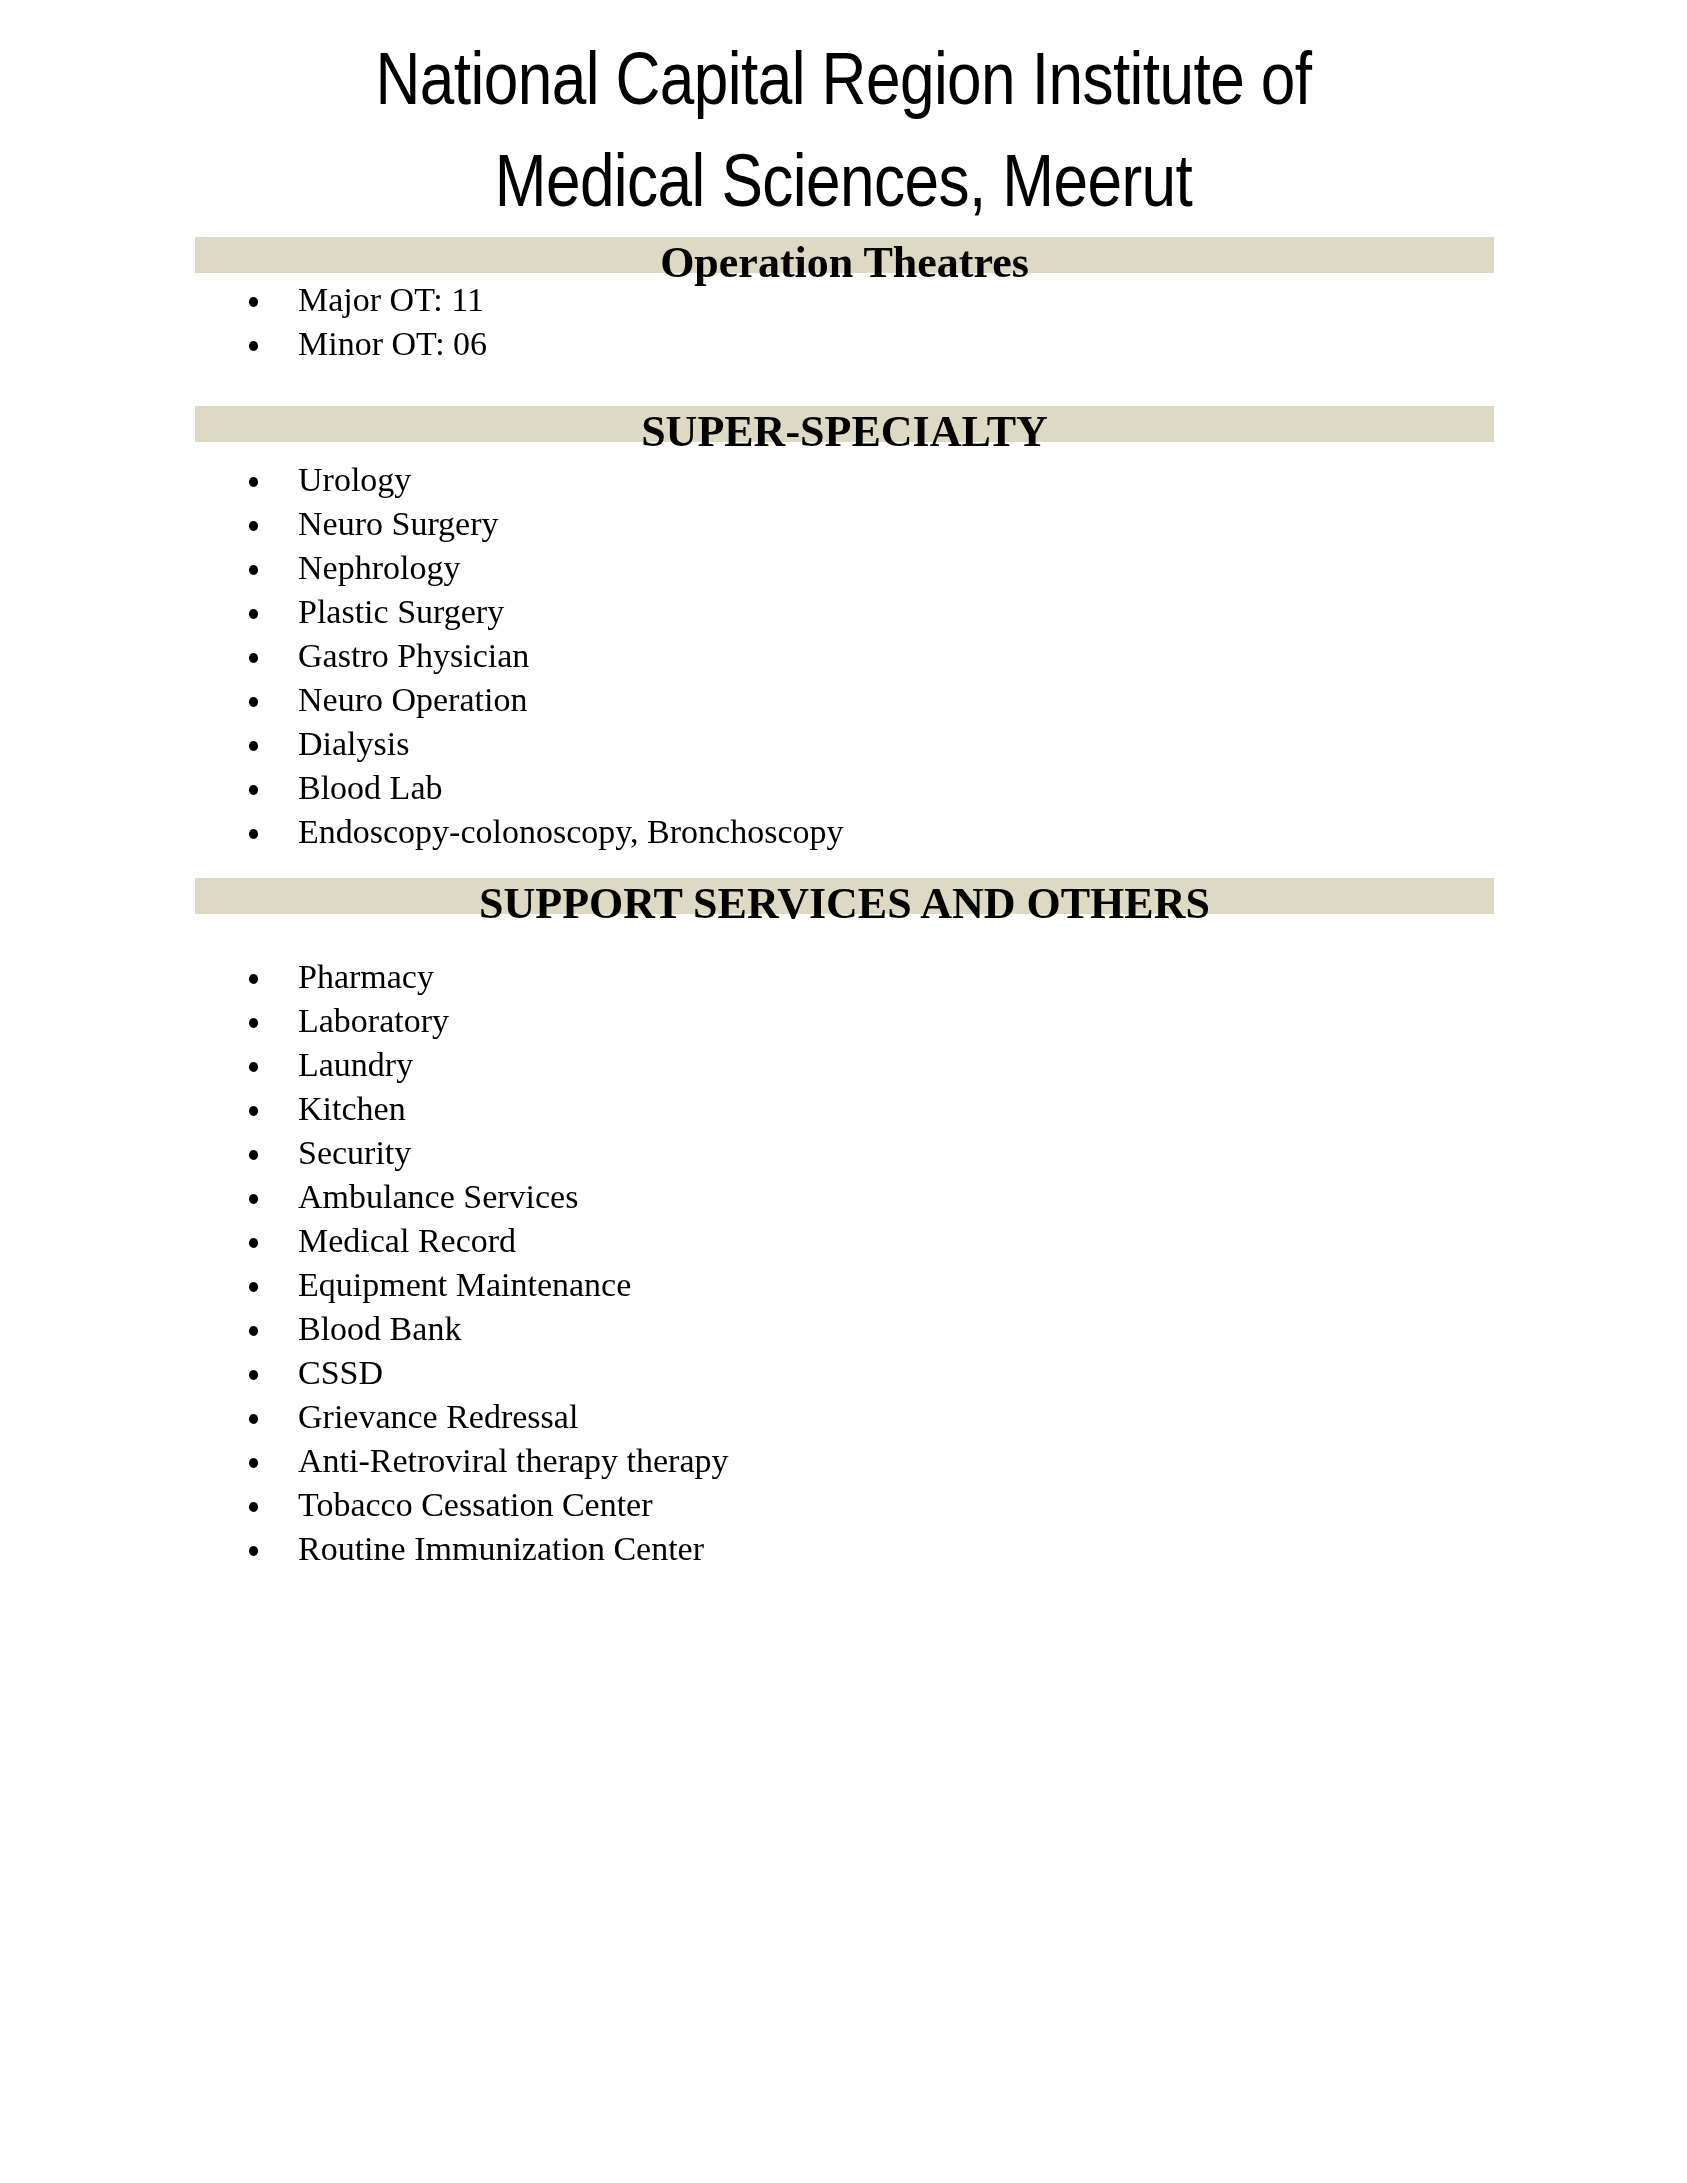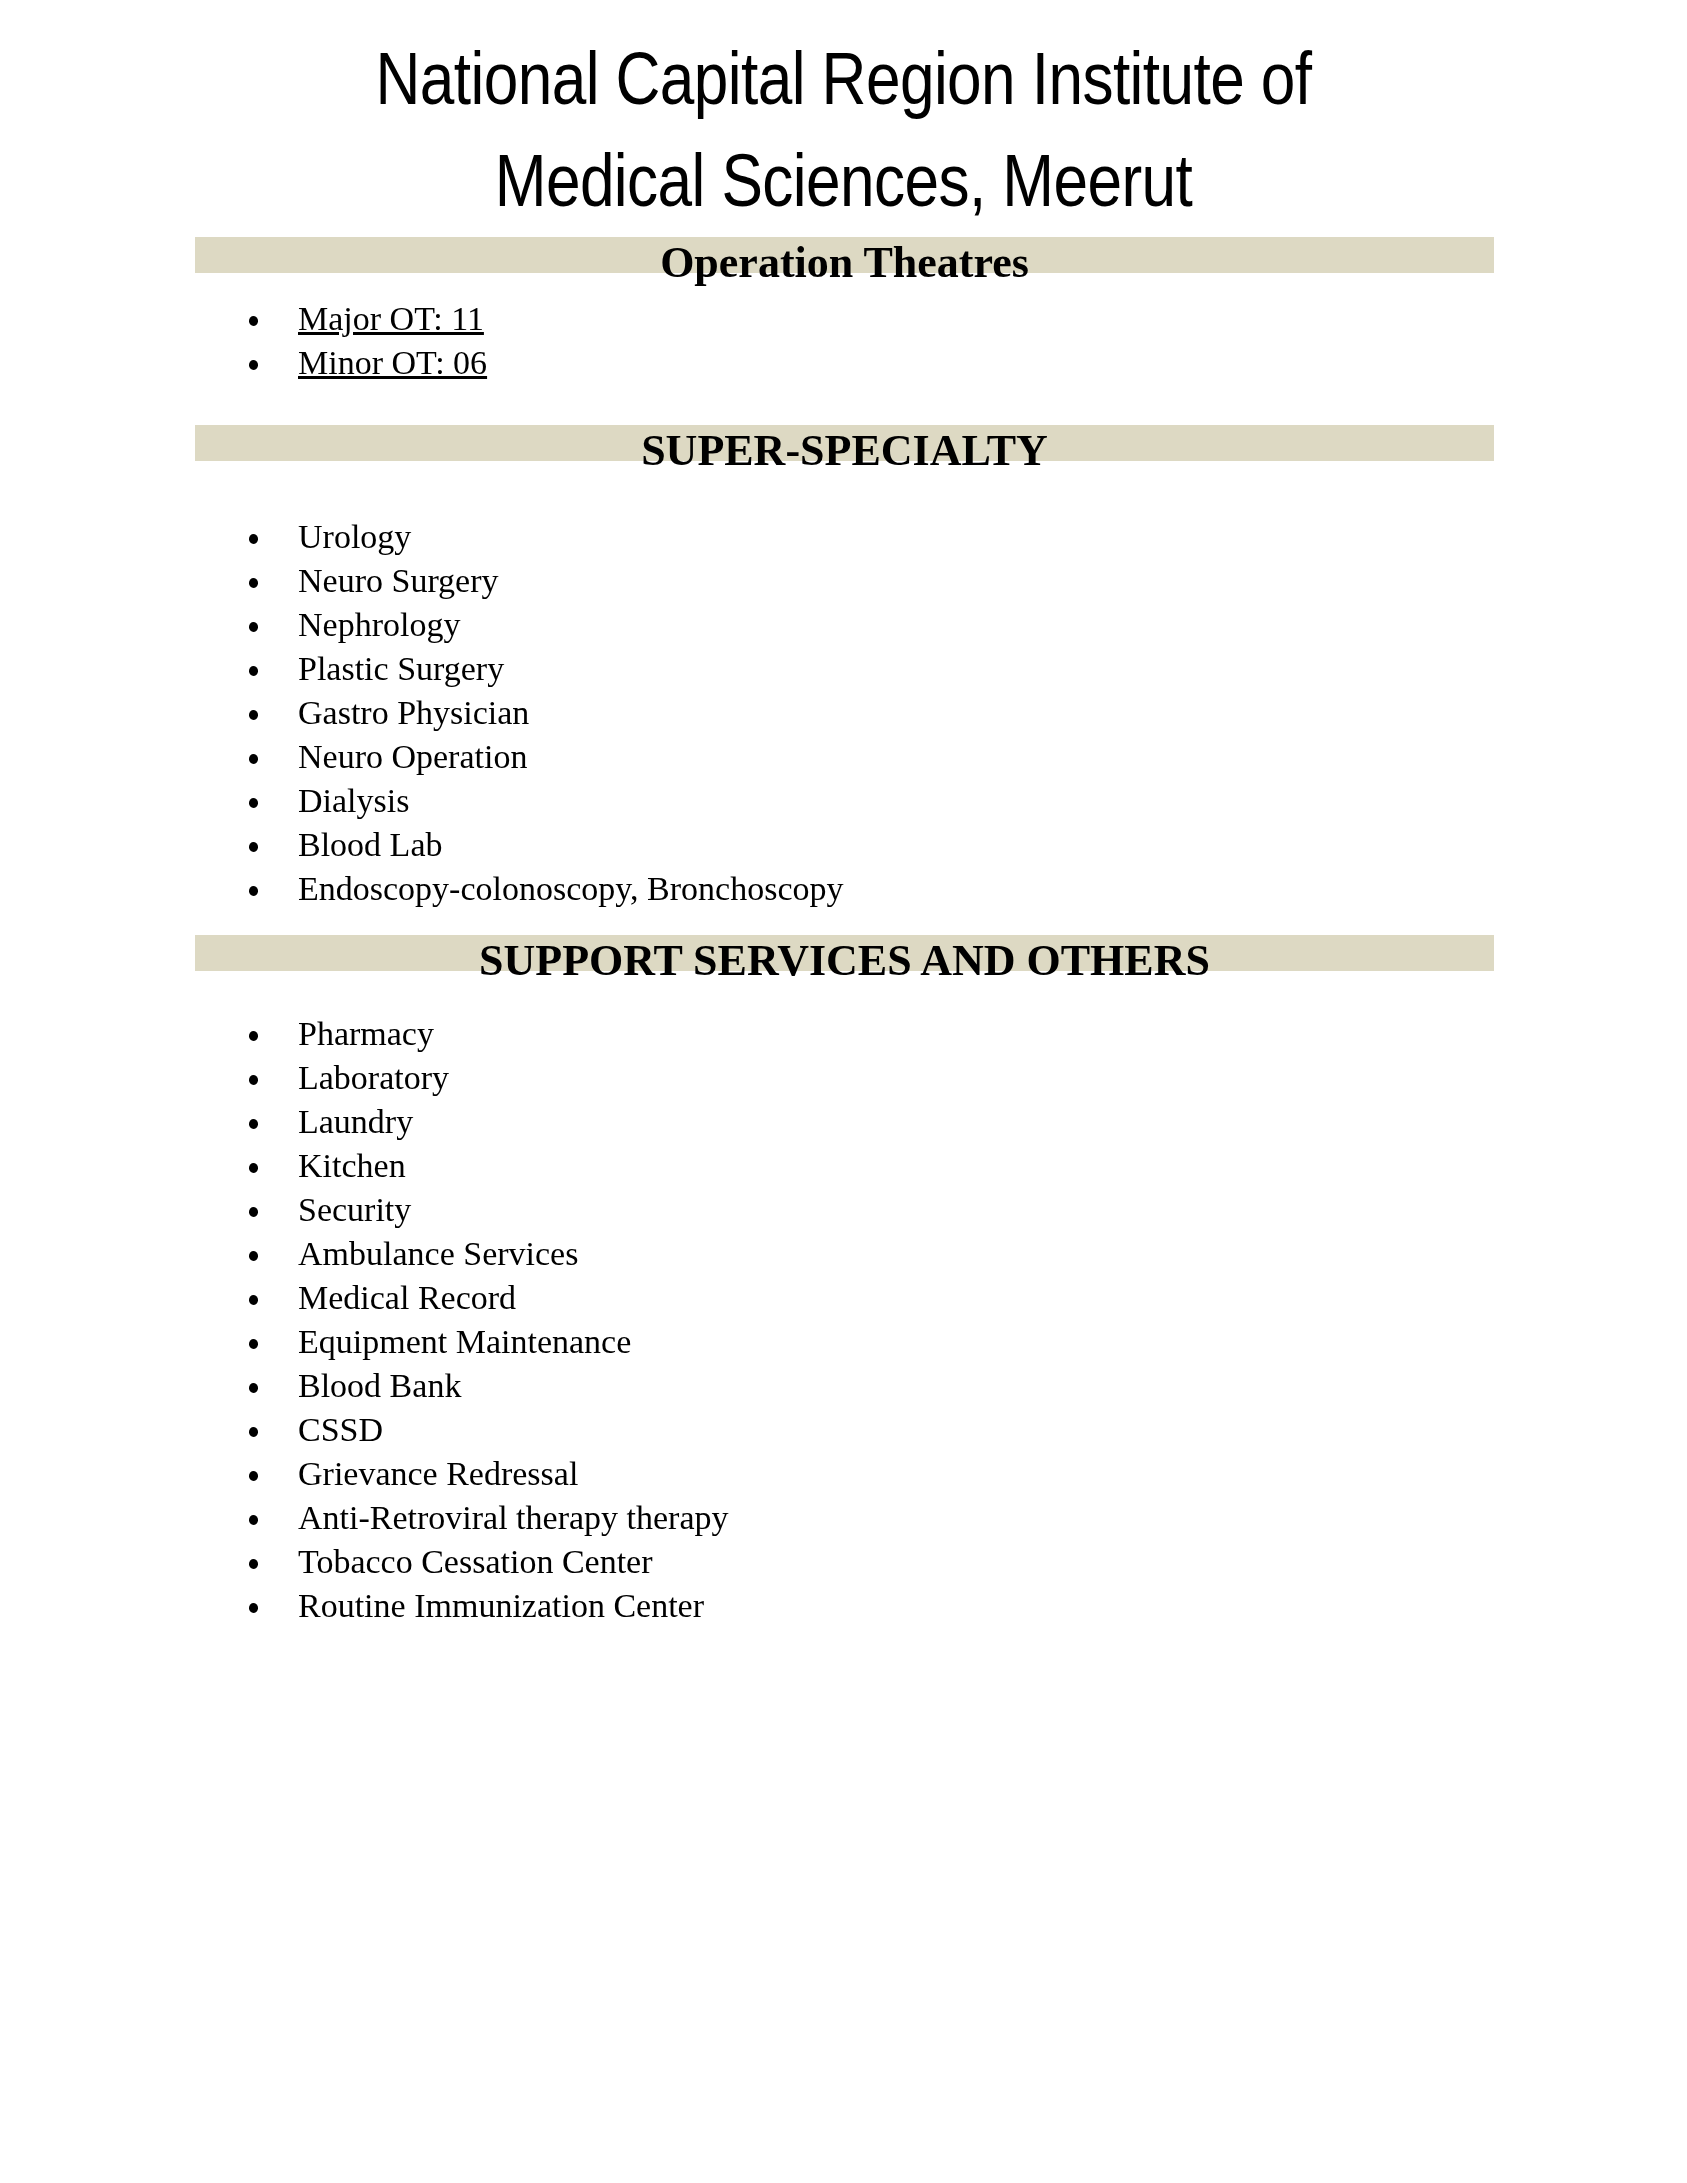--- a/index.html
+++ b/index.html
@@ -54,22 +54,22 @@
   .bar2 { margin-top: 40px; }
   .bar3 { margin-top: 24px; }
   
   .list {
     list-style: none;
     margin: 0;
     padding: 0;
     font-size: 34px;
     line-height: 44px;
   }
-  .list1 { margin-top: 24px; text-decoration: underline; }
-  .list2 { margin-top: 54px; }
+  .list1 { margin-top: 5px; }
+  .list2 { margin-top: 16px; }
   .list3 { margin-top: 41px; }
   .list li {
     position: relative;
     padding-left: 103px;
   }
   .bullet {
     position: absolute;
     left: 54px;
     top: 19px;
     width: 9.3px;

